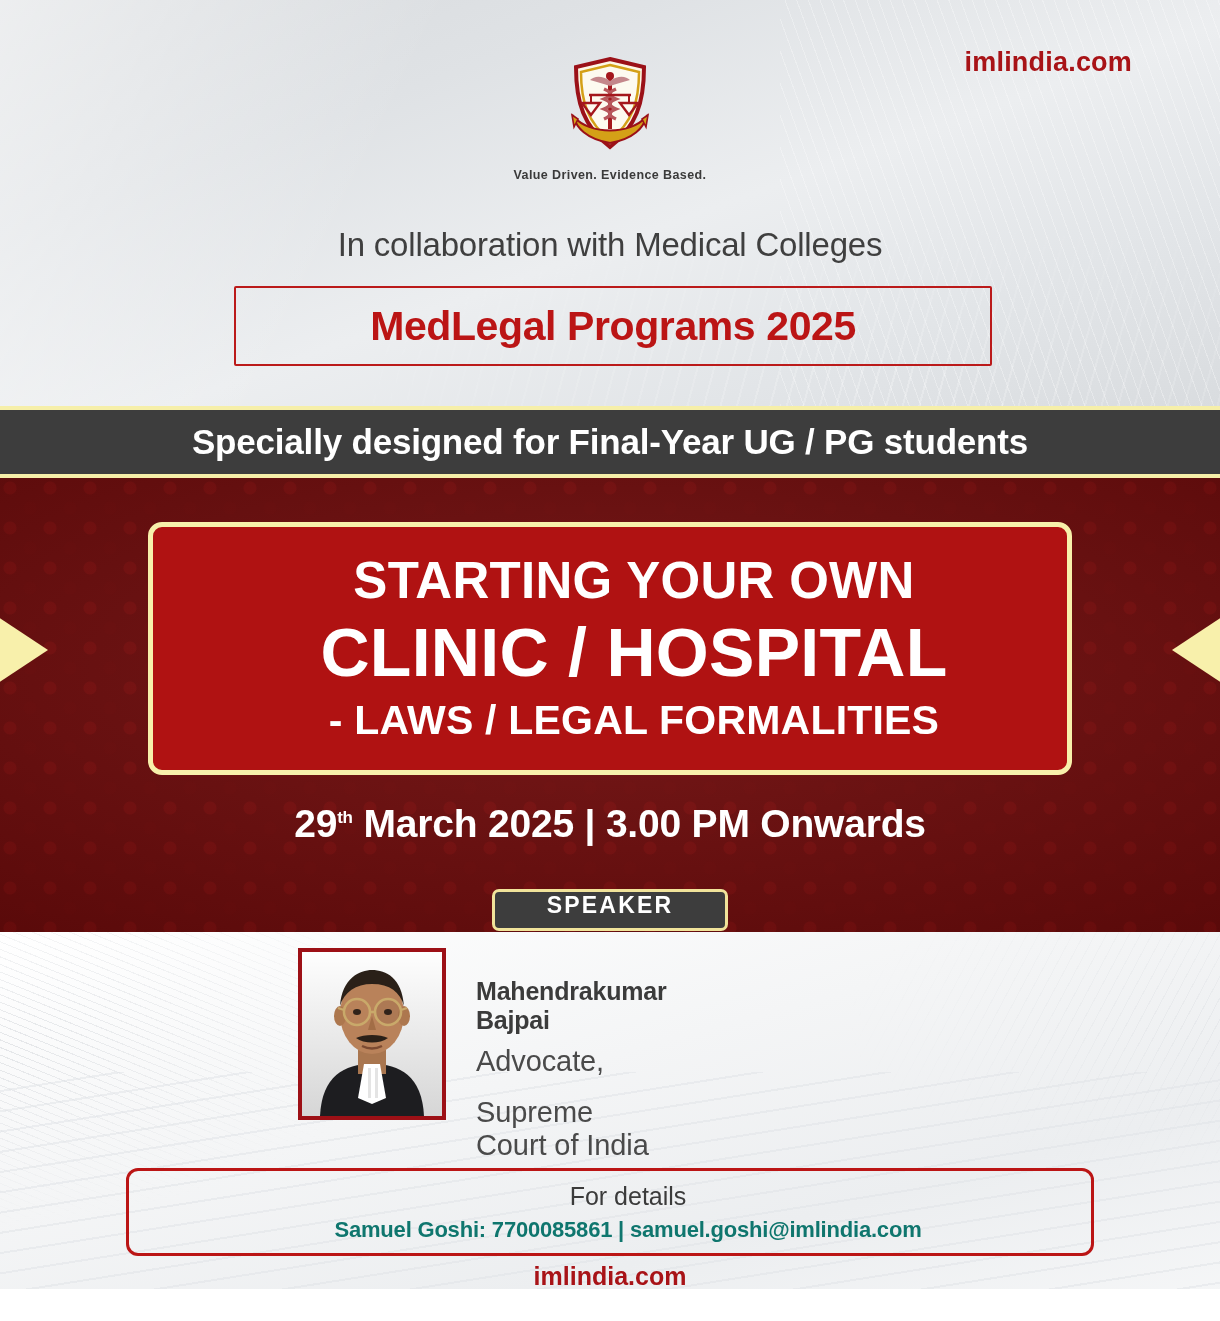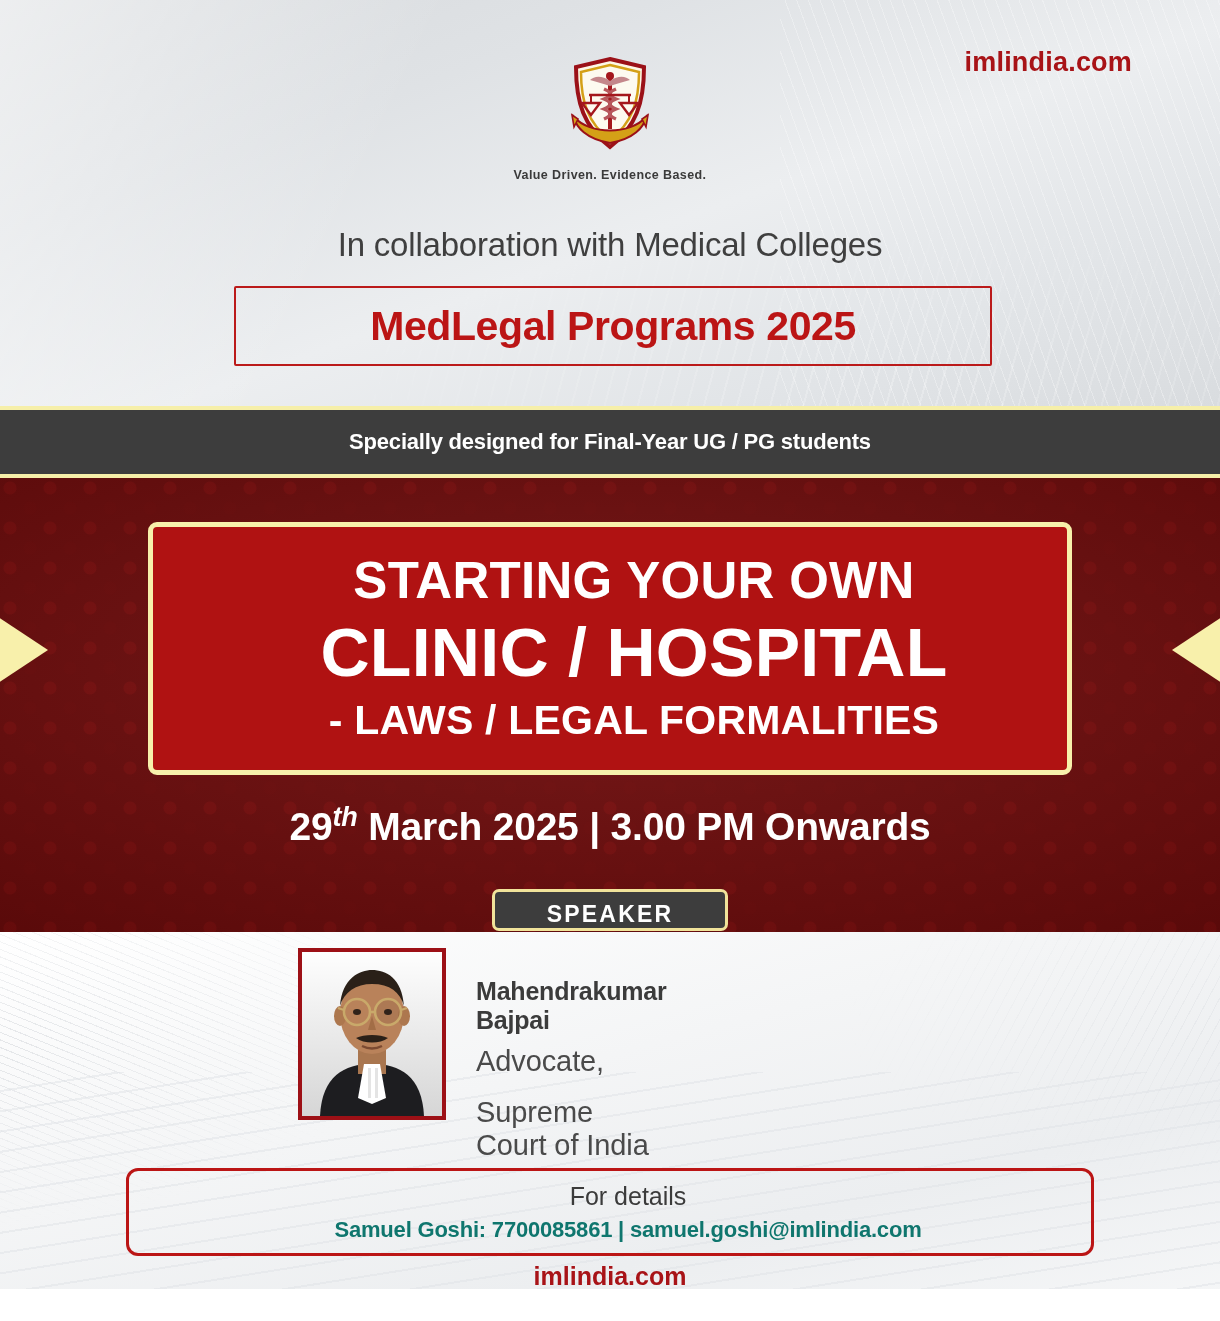--- a/index.html
+++ b/index.html
@@ -102,21 +102,21 @@
     position:absolute;
     left:0; top:406px;
     width:1220px; height:72px;
     background:#3d3d3d;
     border-top:4px solid #f6efa9;
     border-bottom:4px solid #f6efa9;
     display:flex; align-items:center; justify-content:center;
   }
   .banner-text {
     color:#ffffff;
-    font-size:22px;
+    font-size:35px;
     font-weight:bold;
     letter-spacing:-.2px;
   }
 
   
   .red-section {
     position:absolute;
     left:0; top:478px;
     width:1220px; height:454px;
     background:#700b0b;
@@ -153,21 +153,21 @@
     border-right:56px solid #f8f0ab;
     z-index:5;
   }
 
   .title-box {
     position:absolute;
     left:148px; top:522px;
     width:924px; height:253px;
     background:#b01212;
     border:5px solid #f8f0ab;
-    border-radius:9px;
+    border-radius:14px;
     display:flex; flex-direction:column;
     align-items:center; justify-content:center;
     z-index:6;
     padding-left:48px;
   }
   .title-l1, .title-l2, .title-l3 {
     color:#ffffff;
     font-weight:bold;
     text-align:center;
     line-height:1.02;
@@ -180,31 +180,31 @@
     position:absolute;
     left:0; top:802px;
     width:1220px;
     text-align:center;
     color:#ffffff;
     font-size:39px;
     font-weight:bold;
     letter-spacing:-.2px;
     z-index:6;
   }
-  .datetime-line sup { font-size:27px; vertical-align:super;font-style:italic; }
+  .datetime-line sup { font-size:17px; vertical-align:super; }
 
   
   .speaker-badge {
     position:absolute;
     left:492px; top:889px;
     width:236px; height:42px;
     background:#3d3d3d;
     border:3px solid #f1e39a;
     border-radius:7px;
-    display:flex; align-items:flex-end; justify-content:center;
+    display:flex; align-items:flex-start; justify-content:center;
     z-index:20;
   }
   .speaker-badge-text {
     color:#ffffff;
     font-size:23px;
     font-weight:bold;
     letter-spacing:2.2px;
   }
 
   

